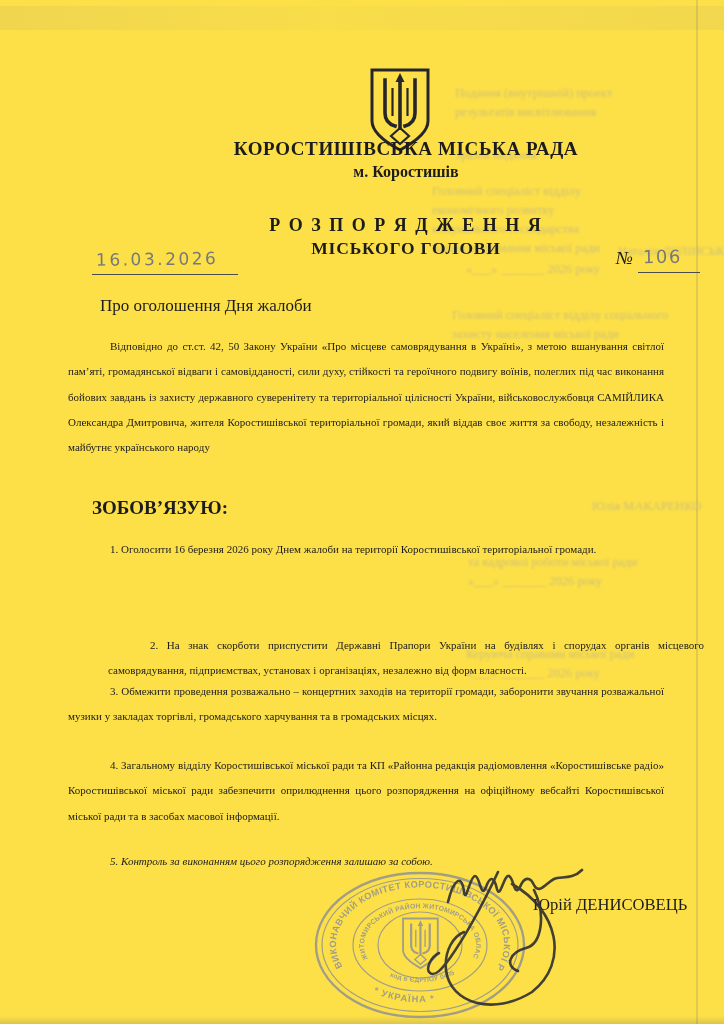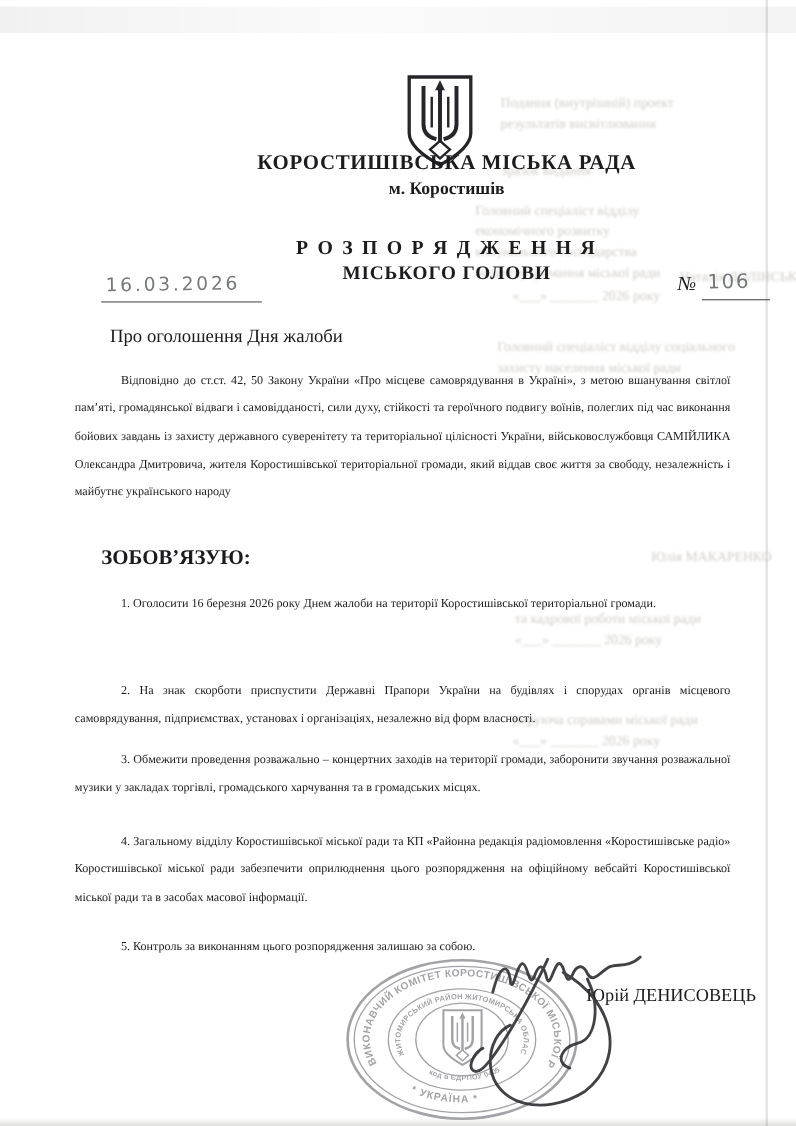--- a/index.html
+++ b/index.html
@@ -1,18 +1,18 @@
 <!DOCTYPE html>
 <html><head>
 <meta charset="utf-8">
 <style>
   html,body{margin:0;padding:0;background:#e8e8e6;}
   .page{
     position:relative;width:724px;height:1024px;margin:0 auto;
-    background:#ffffff;overflow:hidden;
+    background:#fde047;overflow:hidden;
     font-family:"Liberation Serif","DejaVu Serif",serif;
     color:#1c1c1e;
   }
   .scan-top{position:absolute;left:0;top:6px;width:724px;height:24px;
     background:linear-gradient(90deg,rgba(140,140,135,.12),rgba(140,140,135,.04) 45%,rgba(140,140,135,.10));}
   .scan-right-line{position:absolute;left:696px;top:0;width:2px;height:1024px;background:rgba(120,120,118,.22);}
   .scan-bottom{position:absolute;left:0;bottom:0;width:724px;height:8px;
     background:linear-gradient(rgba(0,0,0,0),rgba(100,100,95,.22));}
 
   .emblem{position:absolute;left:363px;top:66px;}
@@ -29,24 +29,24 @@
   .num-value{position:absolute;left:643px;top:246px;font-size:18px;letter-spacing:1.5px;transform:rotate(-1deg);}
   .num-underline{position:absolute;left:638px;top:272px;width:62px;border-top:1.6px solid #4c4c4c;}
 
   .subject{position:absolute;left:100px;top:296px;font-size:17px;text-align:right;}
 
   .para{position:absolute;left:68px;width:596px;font-size:11px;line-height:25.3px;
     text-align:justify;text-indent:42px;}
   .preamble{top:334px;}
   .order-heading{position:absolute;left:92px;top:497px;font-size:19px;font-weight:bold;}
   .item-1{top:537px;}
-  .item-2{top:616px;}
+  .item-2{top:633px;margin-left:40px;}
   .item-3{top:679px;}
   .item-4{top:753px;}
-  .item-5{top:849px;text-align:left;}
+  .item-5{top:849px;text-align:left;font-style:italic;}
 
   .sig-title{position:absolute;left:100px;top:897px;font-size:16.6px;}
   .sig-name{position:absolute;left:533px;top:895px;font-size:16.6px;}
 
   .stamp{position:absolute;left:308px;top:866px;opacity:.82;}
   .signature-svg{position:absolute;left:400px;top:850px;}
 
   .bleed{position:absolute;color:#a8a49c;opacity:.55;filter:blur(1.2px);
     font-size:12.5px;line-height:19px;font-family:"Liberation Serif",serif;}
   .bleed .bl{white-space:nowrap;}

